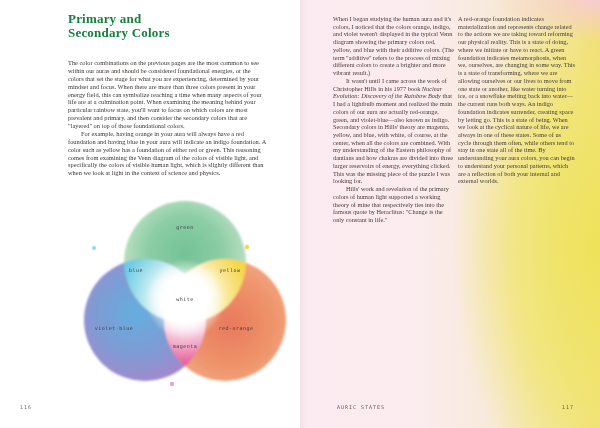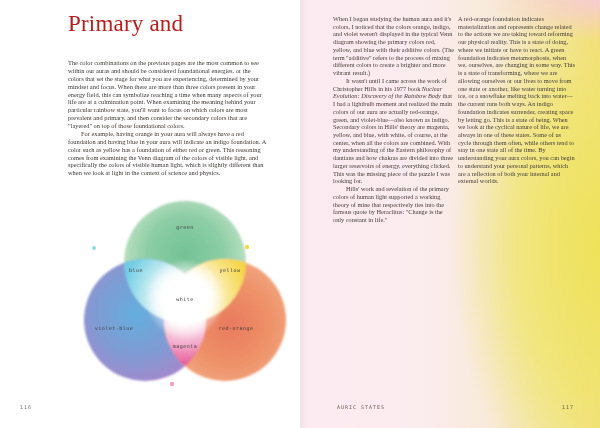--- a/index.html
+++ b/index.html
@@ -16,22 +16,22 @@
       radial-gradient(ellipse 190px 340px at 100% 58%, rgba(238,226,88,0.95) 0%, rgba(240,229,110,0.75) 45%, rgba(245,235,160,0.0) 78%),
       linear-gradient(to right, #fcebf1 0%, #fbecee 40%, #f8ead9 65%, #f3e6a8 85%, #f2dd7e 100%);
   }
   .spine-shadow {
     position:absolute; left:300px; top:0; width:8px; height:428px;
     background:linear-gradient(to right, rgba(120,60,80,0.06), rgba(120,60,80,0));
   }
 
   .page-title {
     position:absolute; left:68px; top:12px; width:210px;
-    font-size:23px; line-height:1.08; font-weight:400;
-    color:#b91c1c; letter-spacing:0.2px; margin:0;
+    font-size:13px; line-height:1.08; font-weight:700;
+    color:#15803d; letter-spacing:0.2px; margin:0;
   }
   .lp-text {
     position:absolute; left:68px; top:59px; width:199px;
     font-size:6.4px; line-height:1.23; color:#3c3836;
   }
   .lp-text p, .col p { margin:0; }
   .indent { text-indent:13px; }
 
   .venn-wrap { position:absolute; left:78px; top:198px; width:216px; height:196px; }
   .venn-label {
@@ -56,21 +56,21 @@
   .col2 { left:458px; width:117px; }
   .italic { font-style:italic; }
 </style>
 </head>
 <body>
 
 <div class="spread">
 
   <div class="left-page">
 
-    <h1 class="page-title"><span>Primary and</span><br></h1>
+    <h1 class="page-title"><span>Primary and</span><br><span>Secondary Colors</span></h1>
 
     <div class="lp-text">
       <p>The color combinations on the previous pages are the most common to see within our auras and should be considered foundational energies, or the colors that set the stage for what you are experiencing, determined by your mindset and focus. When there are more than three colors present in your energy field, this can symbolize reaching a time when many aspects of your life are at a culmination point. When examining the meaning behind your particular rainbow state, you'll want to focus on which colors are most prevalent and primary, and then consider the secondary colors that are "layered" on top of those foundational colors.</p>
       <p class="indent">For example, having orange in your aura will always have a red foundation and having blue in your aura will indicate an indigo foundation. A color such as yellow has a foundation of either red or green. This reasoning comes from examining the Venn diagram of the colors of visible light, and specifically the colors of visible human light, which is slightly different than when we look at light in the context of science and physics.</p>
     </div>
 
     <svg class="venn-wrap" viewBox="0 0 216 196" aria-label="color venn diagram">
       <defs>
         <clipPath id="clipTop">
             <circle cx="107" cy="64" r="61"></circle>

